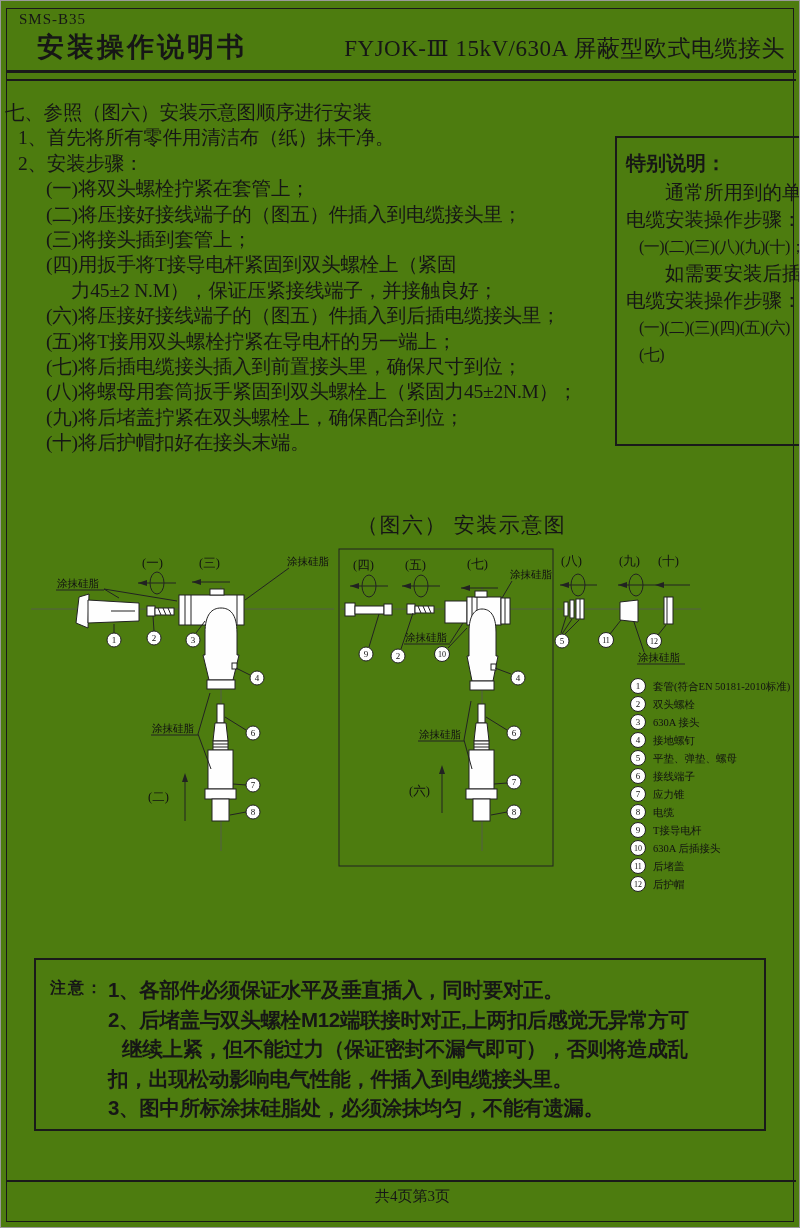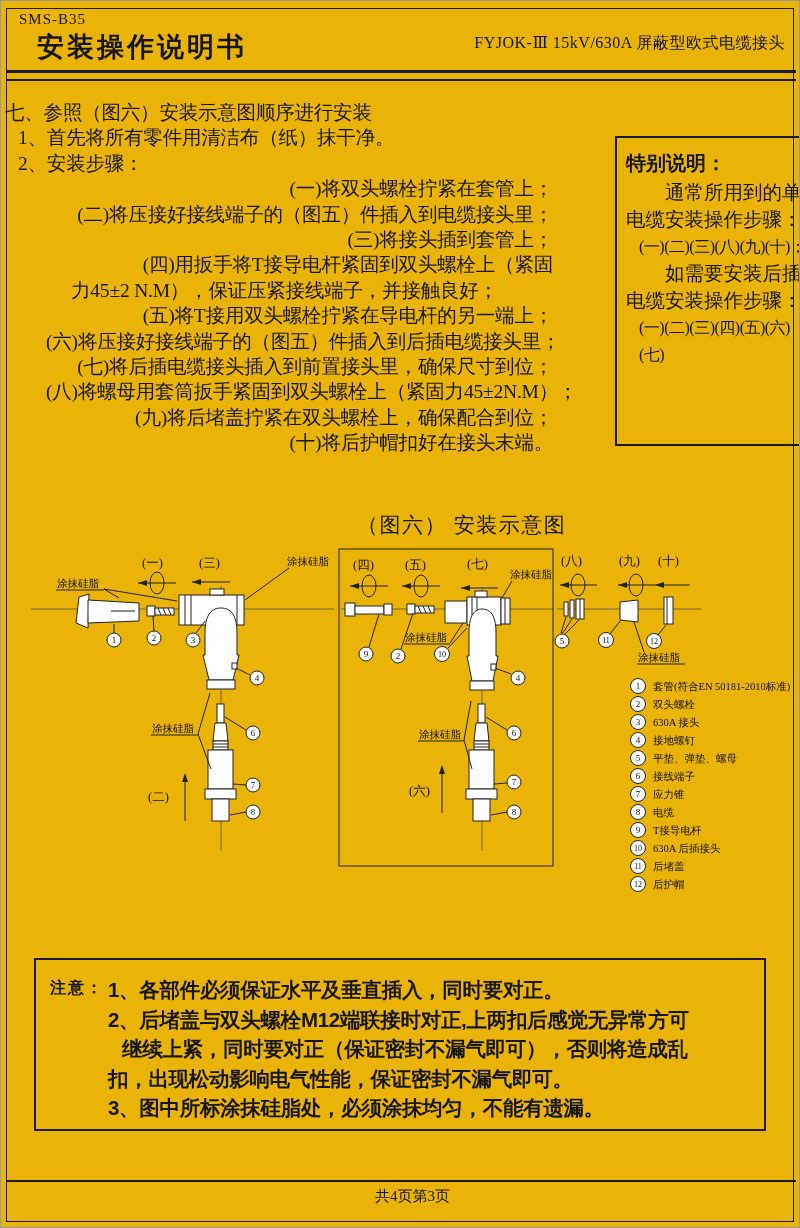--- a/index.html
+++ b/index.html
@@ -1,31 +1,31 @@
 <!DOCTYPE html>
 <html><head>
 <meta charset="utf-8">
 <style>
   html,body{margin:0;padding:0;background:#e8e8e8;}
-  .page{position:relative;width:800px;height:1228px;background:#eab308;margin:0 auto;
+  .page{position:relative;width:800px;height:1228px;background:#4d7c0f;margin:0 auto;
         font-family:"Liberation Serif","DejaVu Serif",serif;color:#161616;
         border:1px solid #9a9a9a;box-sizing:border-box;overflow:hidden;text-decoration:underline;}
   .frame{position:absolute;left:5px;top:7px;width:788px;height:1214px;
          border:1.5px solid #1a1a1a;box-sizing:border-box;pointer-events:none;}
   .sep1{position:absolute;left:5px;top:69px;width:790px;height:3px;background:#1a1a1a;}
   .sep2{position:absolute;left:5px;top:78px;width:790px;height:1.5px;background:#1a1a1a;}
 
   .doc-code{position:absolute;left:18px;top:10px;font-size:15px;letter-spacing:1px;}
   .doc-title{position:absolute;left:16px;top:28px;font-size:27px;font-weight:600;letter-spacing:3px;margin-left:20px;}
-  .doc-product{position:absolute;right:14px;top:32px;font-size:16px;letter-spacing:0.5px;}
+  .doc-product{position:absolute;right:14px;top:32px;font-size:23px;letter-spacing:0.5px;}
 
   .instructions{position:absolute;left:4px;top:99px;width:548px;font-size:19.5px;line-height:25.4px;letter-spacing:-0.2px;white-space:nowrap;}
   .instructions .h{padding-left:0;}
   .instructions .it{padding-left:13px;}
-  .instructions .step{padding-left:41px;text-align:right;}
+  .instructions .step{padding-left:41px;}
   .instructions .cont{padding-left:66px;}
 
   .special{position:absolute;left:567px;top:135px;width:223px;height:310px;
            border:2px solid #1a1a1a;box-sizing:border-box;padding:12px 24px 0 9px;
            font-size:19.5px;line-height:27px;margin-left:47px;}
   .special .t{font-weight:bold;font-size:20px;margin-bottom:2px;}
   .special .ind2{padding-left:39px;}
   .special .seq{font-size:16px;letter-spacing:-0.5px;}
   .special .seq.ind1{padding-left:13px;}
 
@@ -69,22 +69,22 @@
 
   <div class="instructions">
     <div class="h">七、参照（图六）安装示意图顺序进行安装</div>
     <div class="it">1、首先将所有零件用清洁布（纸）抹干净。</div>
     <div class="it">2、安装步骤：</div>
     <div class="step">(一)将双头螺栓拧紧在套管上；</div>
     <div class="step">(二)将压接好接线端子的（图五）件插入到电缆接头里；</div>
     <div class="step">(三)将接头插到套管上；</div>
     <div class="step">(四)用扳手将T接导电杆紧固到双头螺栓上（紧固</div>
     <div class="cont">力45±2 N.M），保证压紧接线端子，并接触良好；</div>
+    <div class="step">(六)将压接好接线端子的（图五）件插入到后插电缆接头里；</div>
     <div class="step">(五)将T接用双头螺栓拧紧在导电杆的另一端上；</div>
-    <div class="step">(六)将压接好接线端子的（图五）件插入到后插电缆接头里；</div>
     <div class="step">(七)将后插电缆接头插入到前置接头里，确保尺寸到位；</div>
     <div class="step">(八)将螺母用套筒扳手紧固到双头螺栓上（紧固力45±2N.M）；</div>
     <div class="step">(九)将后堵盖拧紧在双头螺栓上，确保配合到位；</div>
     <div class="step">(十)将后护帽扣好在接头末端。</div>
   </div>
 
   <div class="special">
     <div class="t">特别说明：</div>
     <div class="ind2">通常所用到的单</div>
     <div>                  <span>电缆安装操作步骤：</span></div>
@@ -410,21 +410,21 @@
         <text class="con2" x="637" y="886">12</text>
       <text class="leg" x="652" y="887">后护帽</text>
     </g>
   </svg>
 
   <div class="note">
     <div class="lbl">注意：</div>
     <div class="body">
       <div>1、各部件必须保证水平及垂直插入，同时要对正。</div>
       <div>2、后堵盖与双头螺栓M12端联接时对正,上两扣后感觉无异常方可</div>
-      <div class="c1">继续上紧，同时要对正（保证密封不漏气即可），否则将造成乱</div>
-      <div>扣，出现松动影响电气性能，保证密封不漏气即可。</div>
+      <div class="c1">继续上紧，但不能过力（保证密封不漏气即可），否则将造成乱</div>
+      <div>扣，出现松动影响电气性能，件插入到电缆接头里。</div>
       <div>3、图中所标涂抹硅脂处，必须涂抹均匀，不能有遗漏。</div>
     </div>
   </div>
 
   <div class="foot-line"></div>
   <div class="footer-text">共4页第3页</div>
 </div>
 
 </body></html>

